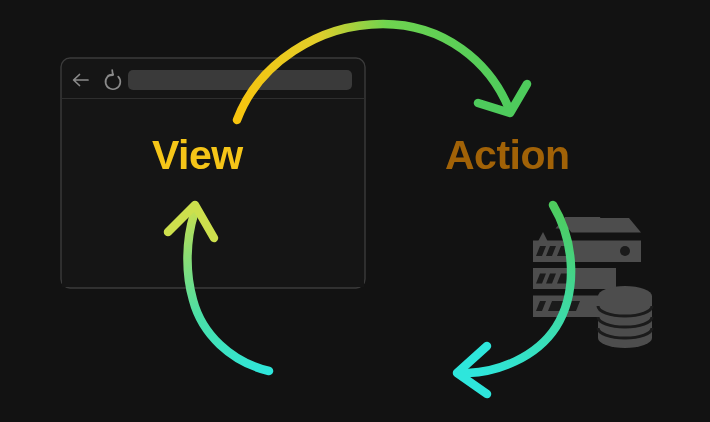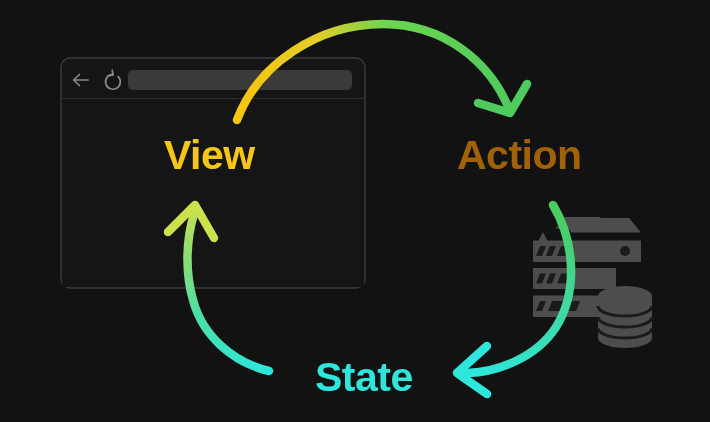--- a/index.html
+++ b/index.html
@@ -28,21 +28,20 @@
   }
   .node-label {
     position: absolute;
     font-family: "Liberation Sans", sans-serif;
     font-weight: bold;
     font-size: 41px;
     letter-spacing: -0.5px;
     line-height: 1;
     white-space: nowrap;
     user-select: none;
-    margin-left: 12px;
   }
   #label-view {
     left: 152px;
     top: 135px;
     color: #F5C518;
   }
   #label-action {
     left: 445px;
     top: 135px;
     color: #a16207;
@@ -155,15 +154,14 @@
     <g>
       <path d="M 269 371 C 231 362 202 334 193 300 C 185 272 186 240 194 214" fill="none" stroke="url(#gradLeft)" stroke-width="8.5" stroke-linecap="round"></path>
       <path d="M 168 232 L 195 205 L 214 238" fill="none" stroke="#CDE04D" stroke-width="8.5" stroke-linecap="round" stroke-linejoin="round"></path>
     </g>
   </svg>
 
   <div class="node-label" id="label-view">View</div>
 
   <div class="node-label" id="label-action">Action</div>
 
-  <div class="node-label" id="label-state">State</div>
 
 </div>
 
 </body></html>

